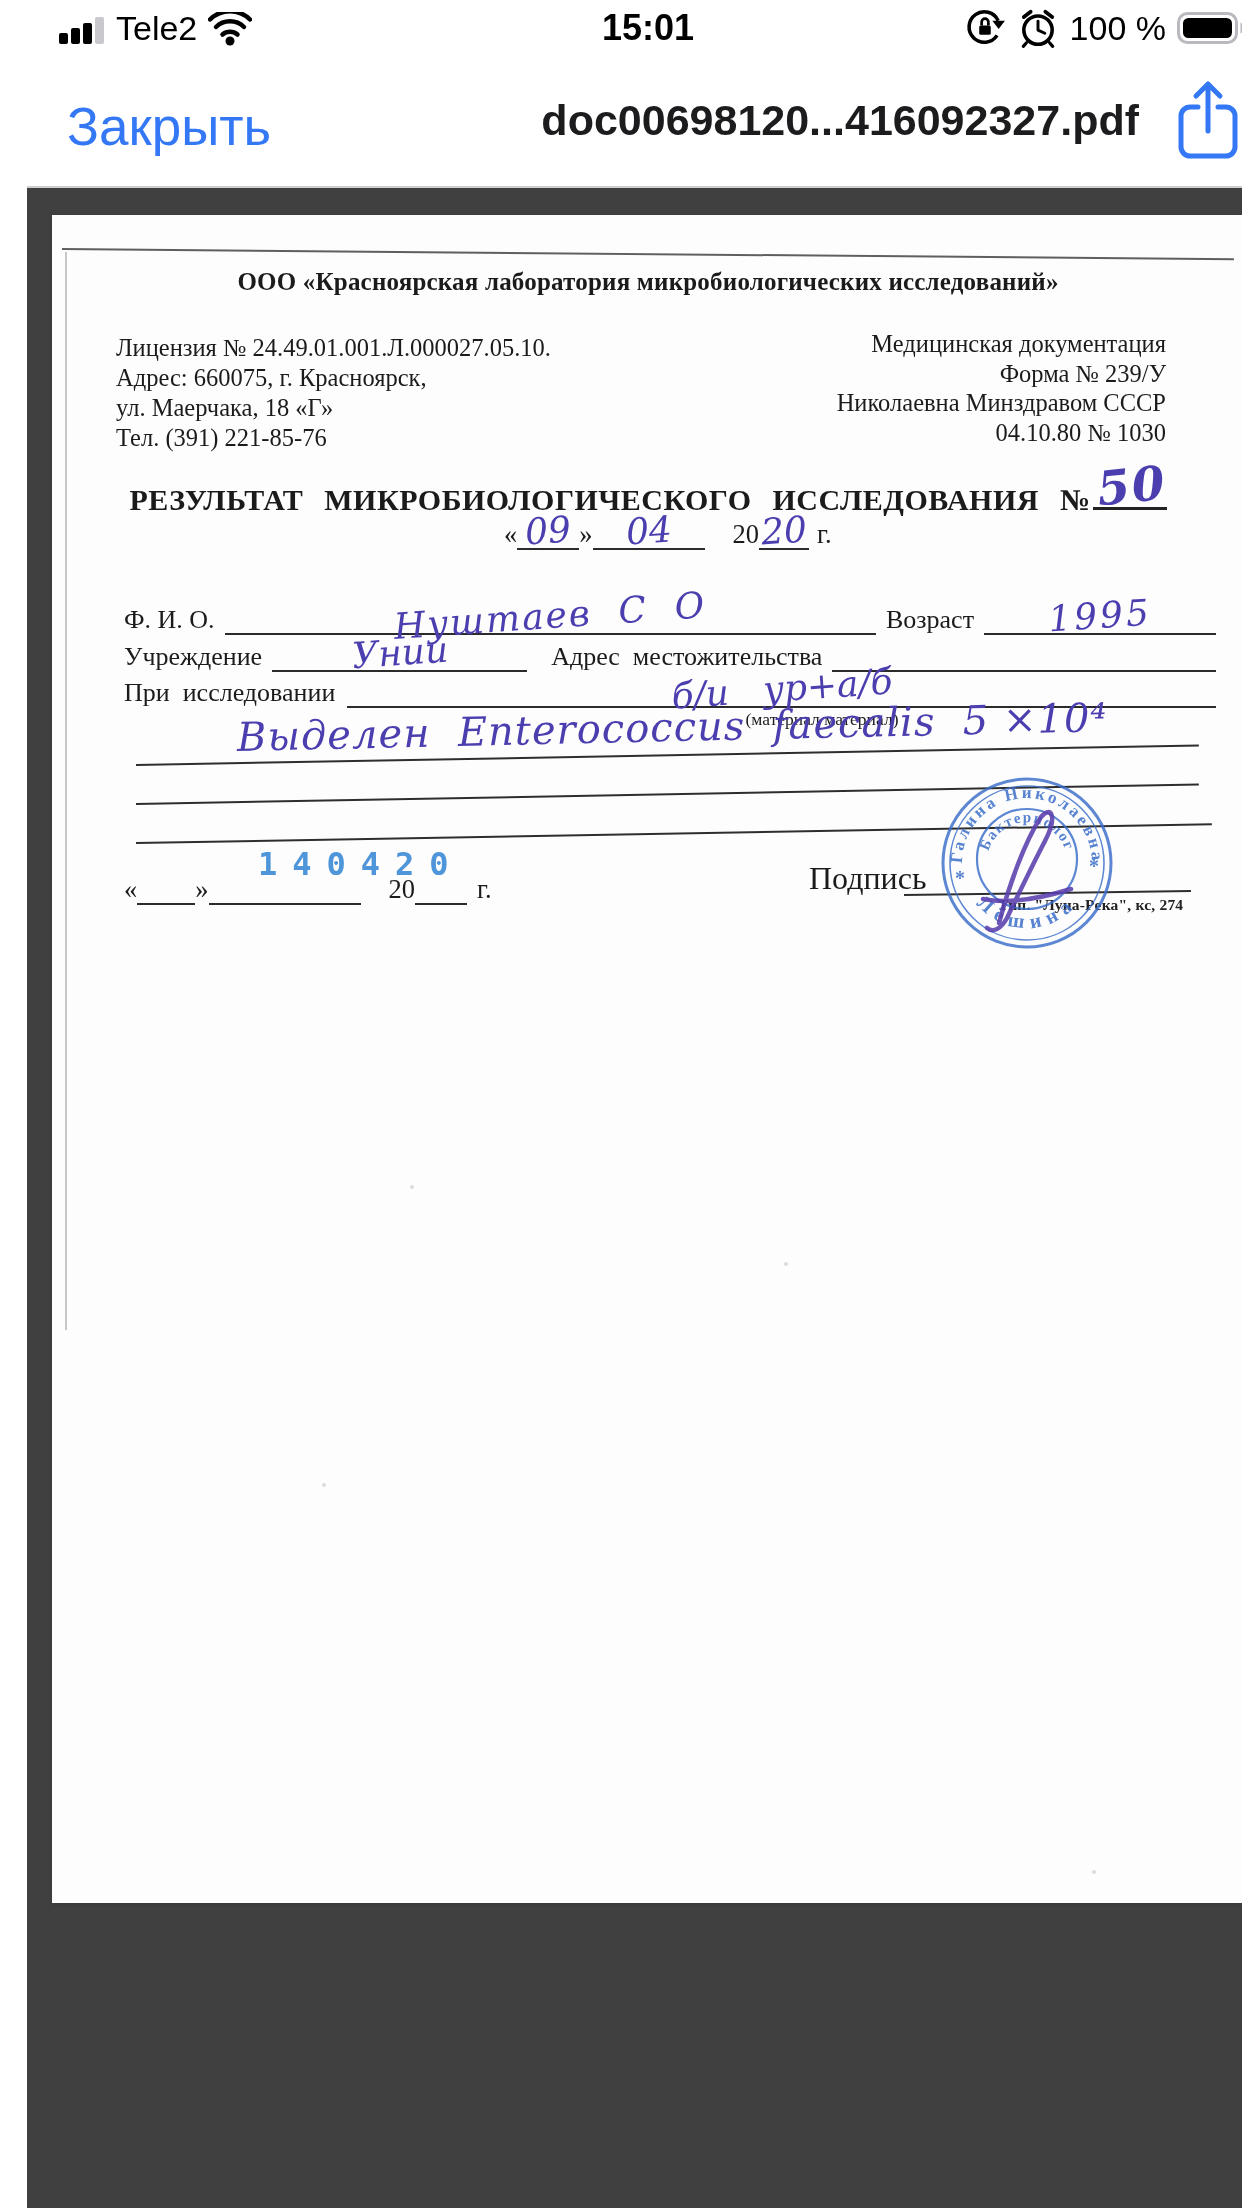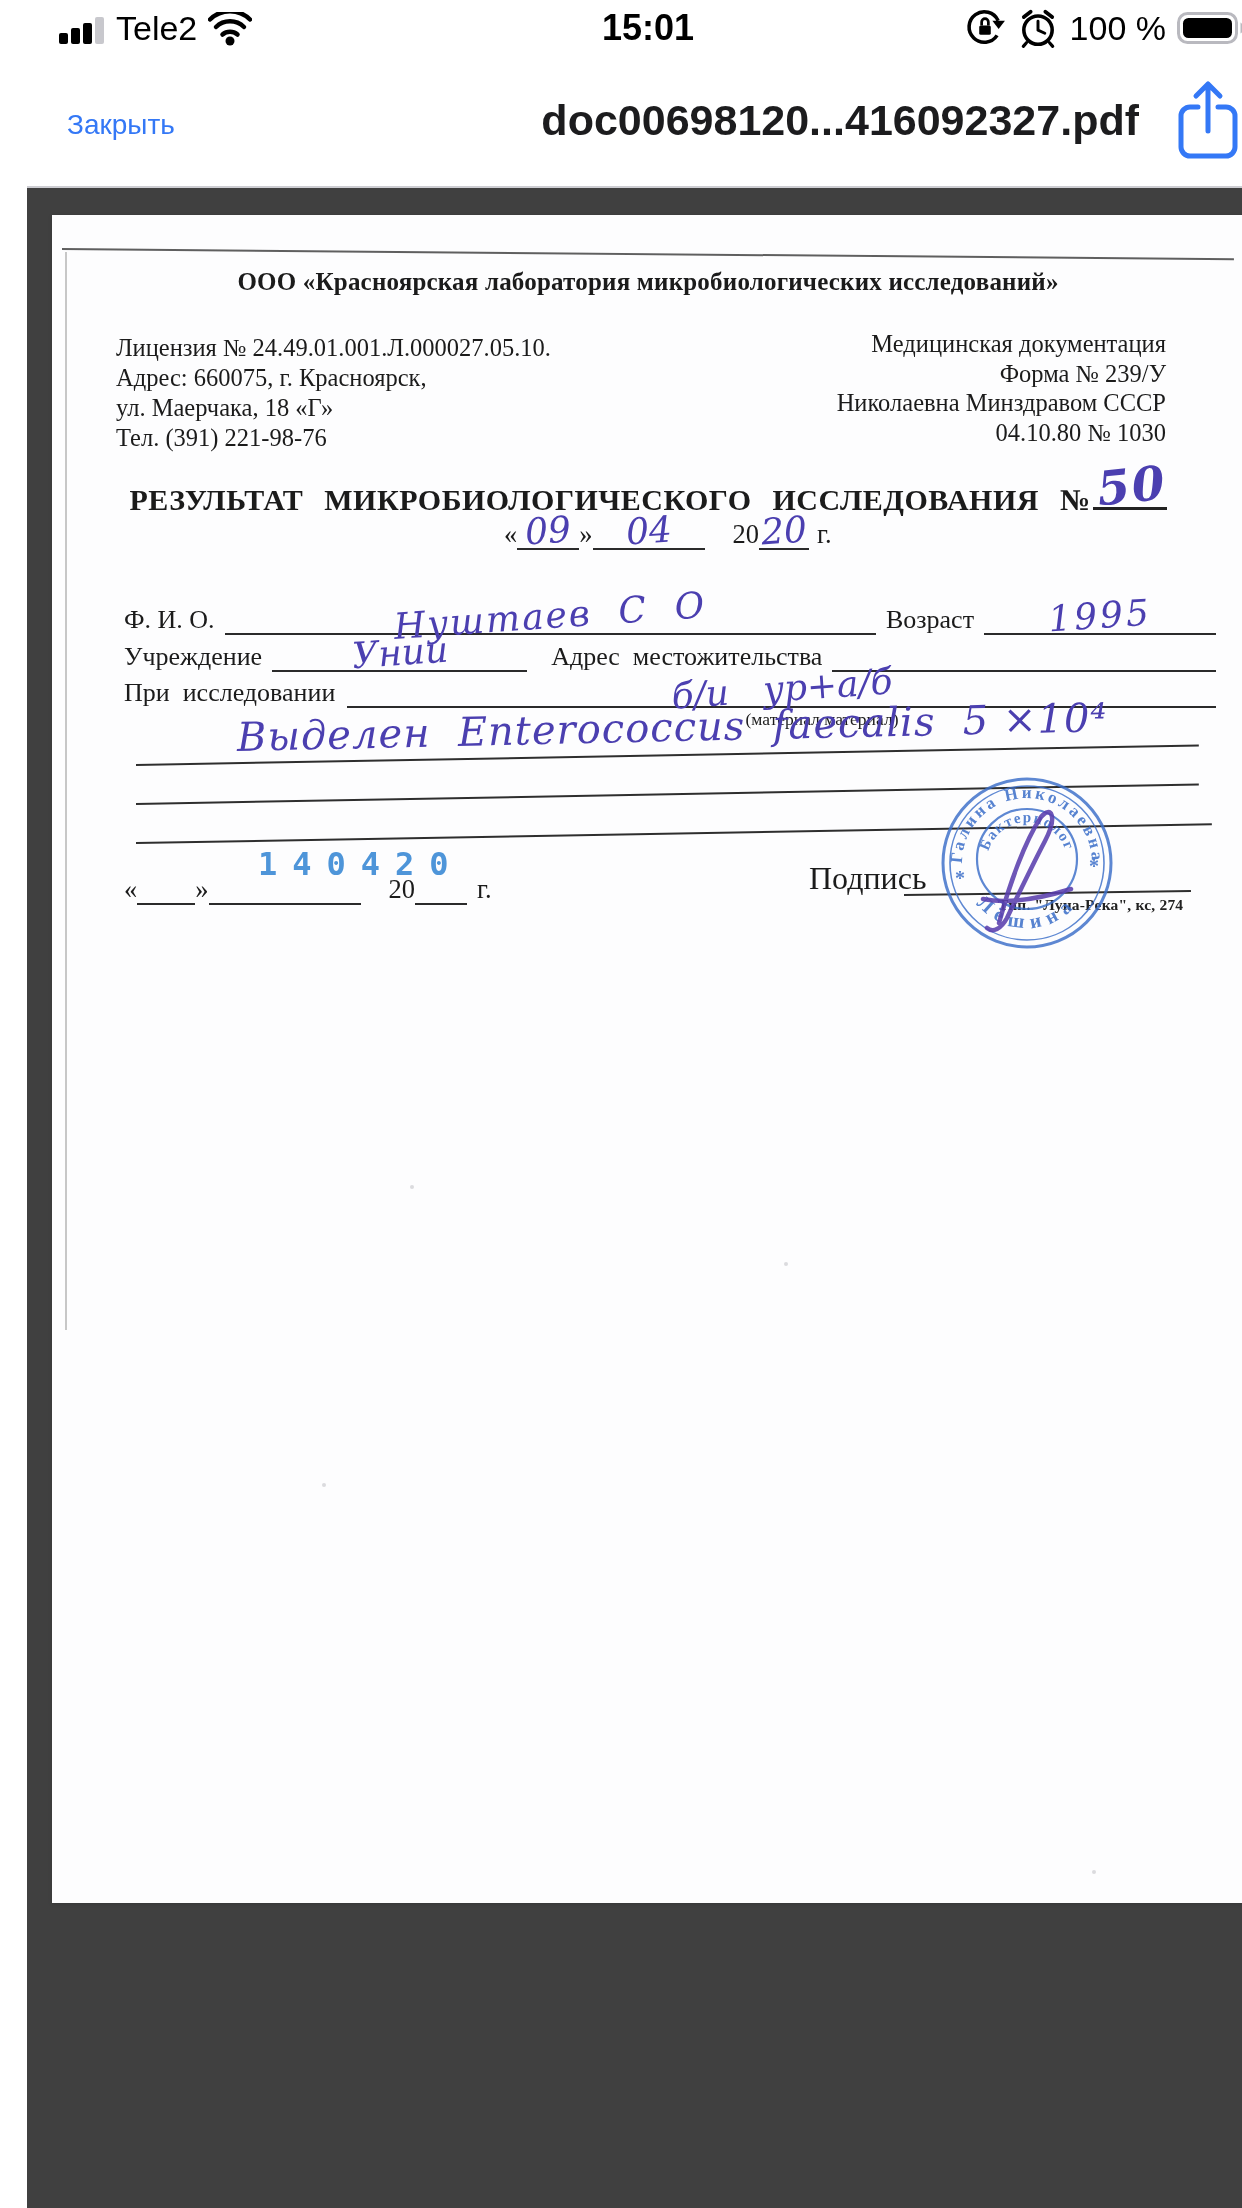--- a/index.html
+++ b/index.html
@@ -9,21 +9,21 @@
   
   .chrome{position:absolute;top:0;left:0;right:0;height:188px;background:#ffffff;border-bottom:2px solid #cdcdd2;box-sizing:border-box;}
   .status-bar{position:absolute;top:0;left:0;right:0;height:56px;}
   .sb-left{position:absolute;left:32px;top:9px;display:flex;align-items:center;gap:11px;}
   .sb-carrier{font-size:34px;color:#000;}
   .sb-time{position:absolute;left:0;right:0;top:7px;text-align:center;font-size:36px;font-weight:600;color:#000;}
   .sb-right{position:absolute;right:24px;top:7px;display:flex;align-items:center;gap:11px;}
   .sb-batt-label{font-size:34px;color:#000;}
 
   .nav-bar{position:absolute;top:56px;left:0;right:0;height:130px;}
-  .close-btn{position:absolute;left:40px;top:53px;font-size:28px;color:#3478F6;background:none;border:none;padding:0;font-family:"Liberation Sans",sans-serif;cursor:pointer;}
+  .close-btn{position:absolute;left:40px;top:40px;font-size:53px;color:#3478F6;background:none;border:none;padding:0;font-family:"Liberation Sans",sans-serif;cursor:pointer;}
   .nav-title{position:absolute;left:185px;right:130px;top:40px;text-align:right;font-size:43px;font-weight:700;color:#1c1c1e;white-space:nowrap;overflow:hidden;}
   .share-btn{position:absolute;right:26px;top:20px;width:70px;height:92px;background:none;border:none;padding:0;cursor:pointer;}
 
   
   .pdf-area{position:absolute;top:188px;left:0;right:0;bottom:0;}
   .page{position:absolute;left:25px;top:27px;width:1192px;height:1688px;background:#fdfdfe;box-shadow:0 1px 4px rgba(0,0,0,.15);}
   .serif{font-family:"Liberation Serif",serif;color:#1b1b1b;}
   .abs{position:absolute;}
   .pre{white-space:pre;}
 
@@ -147,21 +147,21 @@
 
       <div class="scan-topline"></div>
       <div class="scan-leftline"></div>
 
       <div class="abs org-header">ООО «Красноярская лаборатория микробиологических исследований»</div>
 
       <div class="abs license">
         <div>Лицензия № 24.49.01.001.Л.000027.05.10.</div>
         <div>Адрес: 660075, г. Красноярск,</div>
         <div>ул. Маерчака, 18 «Г»</div>
-        <div>Тел. (391) 221-98-76</div>
+        <div>Тел. (391) 221-85-76</div>
       </div>
 
       <div class="abs forminfo">
         <div>Медицинская документация</div>
         <div>Форма № 239/У</div>
         <div>Николаевна Минздравом СССР</div>
         <div>04.10.80 № 1030</div>
       </div>
 
       <div class="abs title-row">

